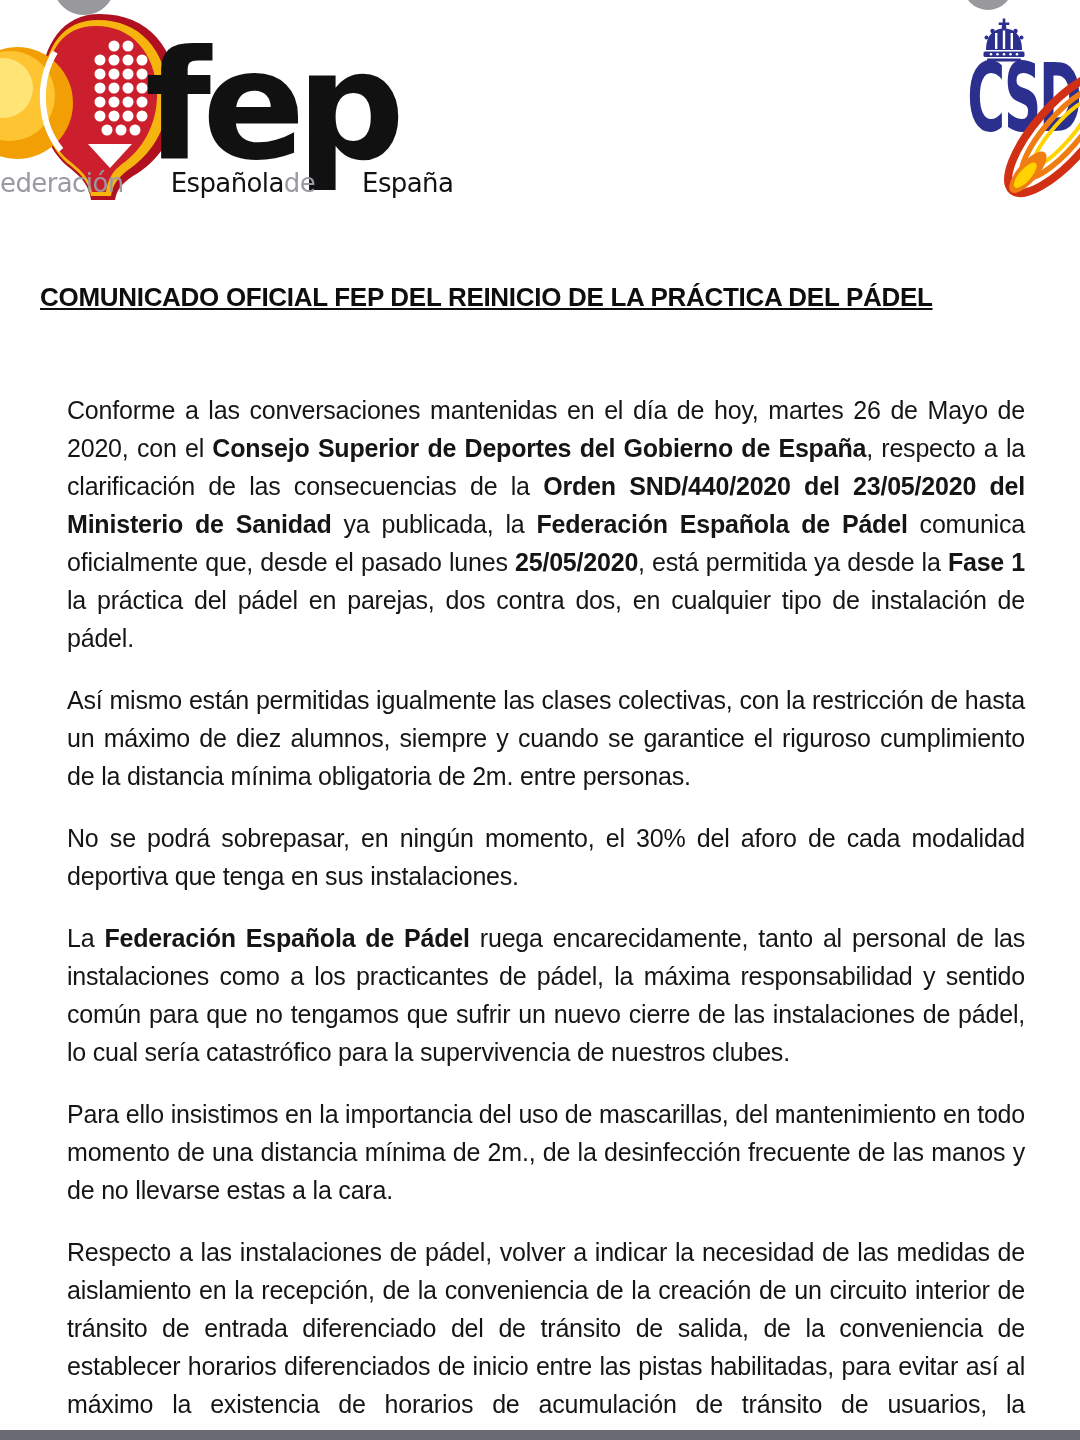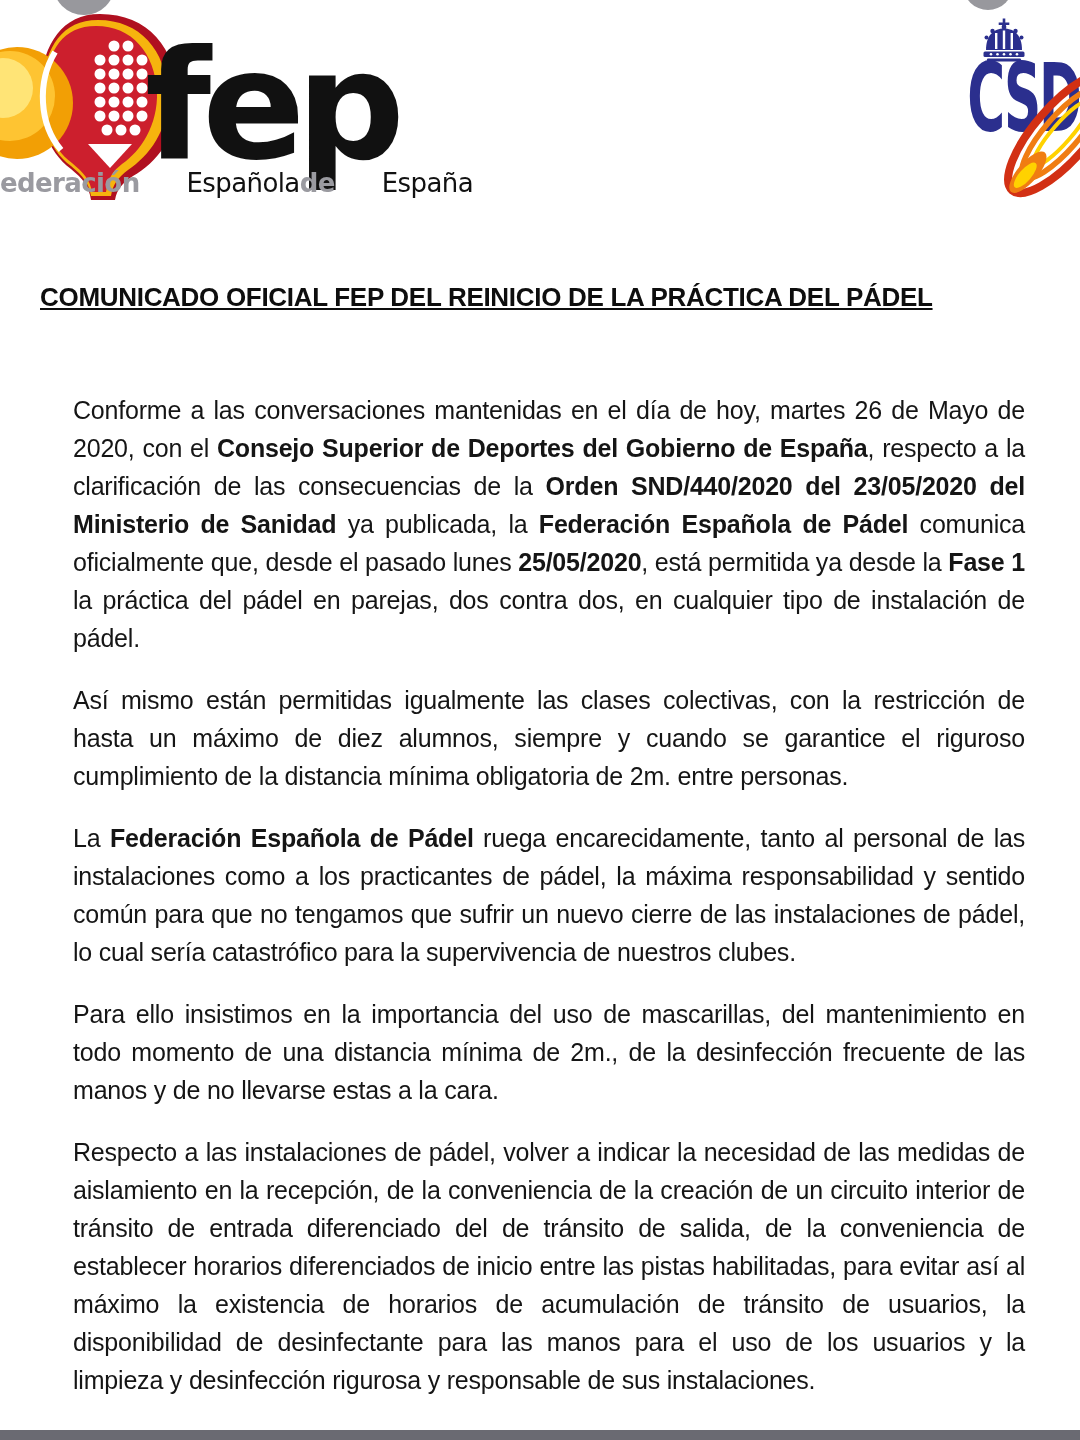--- a/index.html
+++ b/index.html
@@ -25,21 +25,21 @@
     position:absolute;left:145px;top:30px;
     font-size:152px;line-height:1;font-weight:bold;
     letter-spacing:-9px;color:var(--logo-black,#111);
     font-family:"DejaVu Sans", sans-serif;
   }
   .fep-tagline{
     position:absolute;left:0;top:168px;white-space:nowrap;
     font-size:26px;letter-spacing:-0.6px;line-height:1.2;
     font-family:"DejaVu Sans", sans-serif;
   }
-  .fep-tagline .tl-muted{color:var(--tagline-gray,#9a9aa0);font-weight:bold;margin-top:16px;}
+  .fep-tagline .tl-muted{color:var(--tagline-gray,#9a9aa0);font-weight:normal;margin-top:16px;}
   .fep-tagline .tl-strong{color:var(--logo-black,#111);font-weight:normal;margin-left:47px;}
 
   .csd-logo{position:absolute;right:0;top:0;width:160px;height:218px;}
   .crown-svg{position:absolute;left:58px;top:18px;width:52px;height:44px;}
   .csd-acronym{
     position:absolute;left:18px;top:52px;width:130px;text-align:center;
     font-size:94px;line-height:1;font-weight:bold;
     color:var(--csd-navy,#2b2f8e);
     transform:scaleX(0.55);transform-origin:50% 0;
     letter-spacing:-4px;
@@ -57,21 +57,21 @@
     color:#0e0e0e;
   }
   .doc-body{
     margin:78px 55px 0 57px;
     width:968px;
     font-size:25px;line-height:38px;
     letter-spacing:-0.2px;
     text-align:justify;
     color:#151515;
   }
-  .doc-body .para{margin:0 0 24px 16px;}
+  .doc-body .para{margin:0 0 24px 10px;}
   .doc-body .para strong{font-weight:bold;}
 
   .bottom-bar{
     position:absolute;left:0;bottom:0;width:100%;height:10px;
     background:var(--bar-gray,#6a6a72);
   }
 </style>
 </head>
 <body style="--text-black: #1b1b1b; --logo-black: #111111; --tagline-gray: #9a9aa0; --fep-red: #cc1f2d; --fep-red-deep: #b01020; --fep-yellow: #f6b40e; --ball-orange: #f29f05; --ball-yellow: #fec432; --ball-light: #ffe476; --csd-navy: #2b2f8e; --swoosh-red: #d23014; --swoosh-orange: #f07d12; --swoosh-yellow: #ffd200; --circle-gray: #98989d; --bar-gray: #6a6a72;">
 
@@ -168,19 +168,20 @@
         </g>
       </svg>
     </div>
   </div>
 
   <h1 class="doc-title">COMUNICADO OFICIAL FEP DEL REINICIO DE LA PRÁCTICA DEL PÁDEL</h1>
 
   <div class="doc-body">
       <p class="para"><span>Conforme a las conversaciones mantenidas en el día de hoy, martes 26 de Mayo de 2020, con el </span><strong>Consejo Superior de Deportes del Gobierno de España</strong><span>, respecto a la clarificación de las consecuencias de la </span><strong>Orden SND/440/2020 del 23/05/2020 del Ministerio de Sanidad</strong><span> ya publicada, la </span><strong>Federación Española de Pádel</strong><span> comunica oficialmente que, desde el pasado lunes </span><strong>25/05/2020</strong><span>, está permitida ya desde la </span><strong>Fase 1</strong><span> la práctica del pádel en parejas, dos contra dos, en cualquier tipo de instalación de pádel.</span></p>
       <p class="para"><span>Así mismo están permitidas igualmente las clases colectivas, con la restricción de hasta un máximo de diez alumnos, siempre y cuando se garantice el riguroso cumplimiento de la distancia mínima obligatoria de 2m. entre personas.</span></p>
+      <p class="para"><span>No se podrá sobrepasar, en ningún momento, el 30% del aforo de cada modalidad deportiva que tenga en sus instalaciones.</span></p>
       <p class="para"><span>La </span><strong>Federación Española de Pádel</strong><span> ruega encarecidamente, tanto al personal de las instalaciones como a los practicantes de pádel, la máxima responsabilidad y sentido común para que no tengamos que sufrir un nuevo cierre de las instalaciones de pádel, lo cual sería catastrófico para la supervivencia de nuestros clubes.</span></p>
       <p class="para"><span>Para ello insistimos en la importancia del uso de mascarillas, del mantenimiento en todo momento de una distancia mínima de 2m., de la desinfección frecuente de las manos y de no llevarse estas a la cara.</span></p>
       <p class="para"><span>Respecto a las instalaciones de pádel, volver a indicar la necesidad de las medidas de aislamiento en la recepción, de la conveniencia de la creación de un circuito interior de tránsito de entrada diferenciado del de tránsito de salida, de la conveniencia de establecer horarios diferenciados de inicio entre las pistas habilitadas, para evitar así al máximo la existencia de horarios de acumulación de tránsito de usuarios, la disponibilidad de desinfectante para las manos para el uso de los usuarios y la limpieza y desinfección rigurosa y responsable de sus instalaciones.</span></p>
     </div>
 
   <div class="bottom-bar"></div>
 </div>
 
 </body></html>

